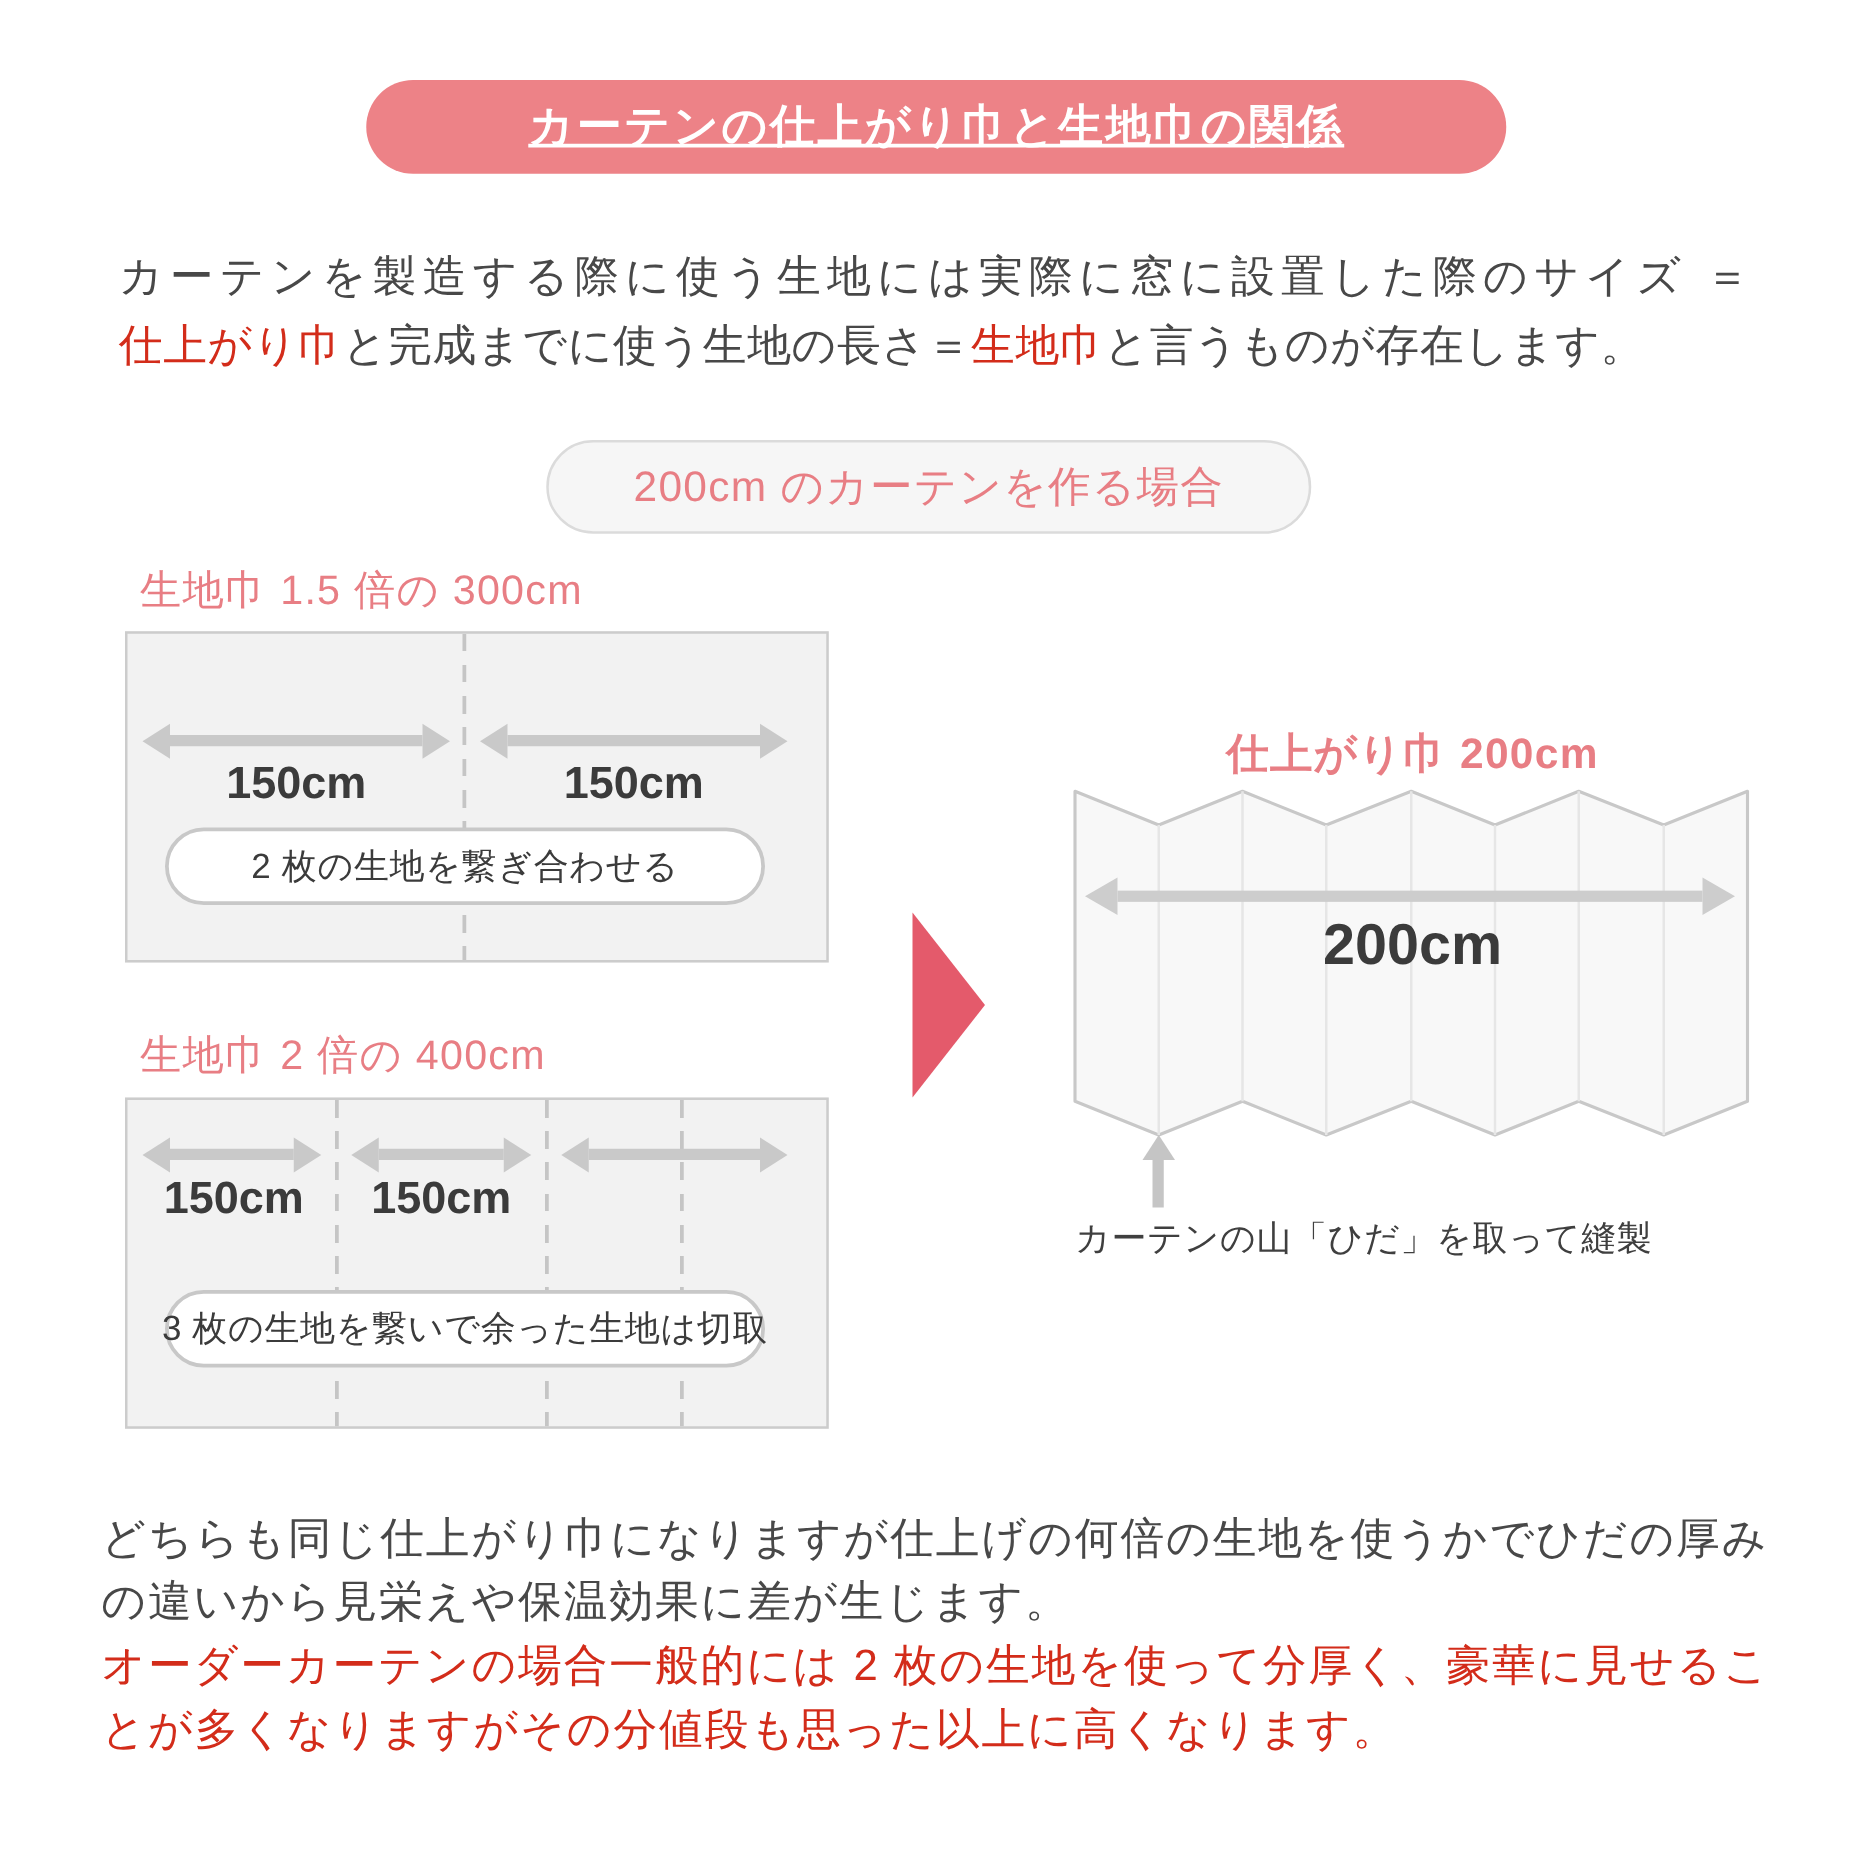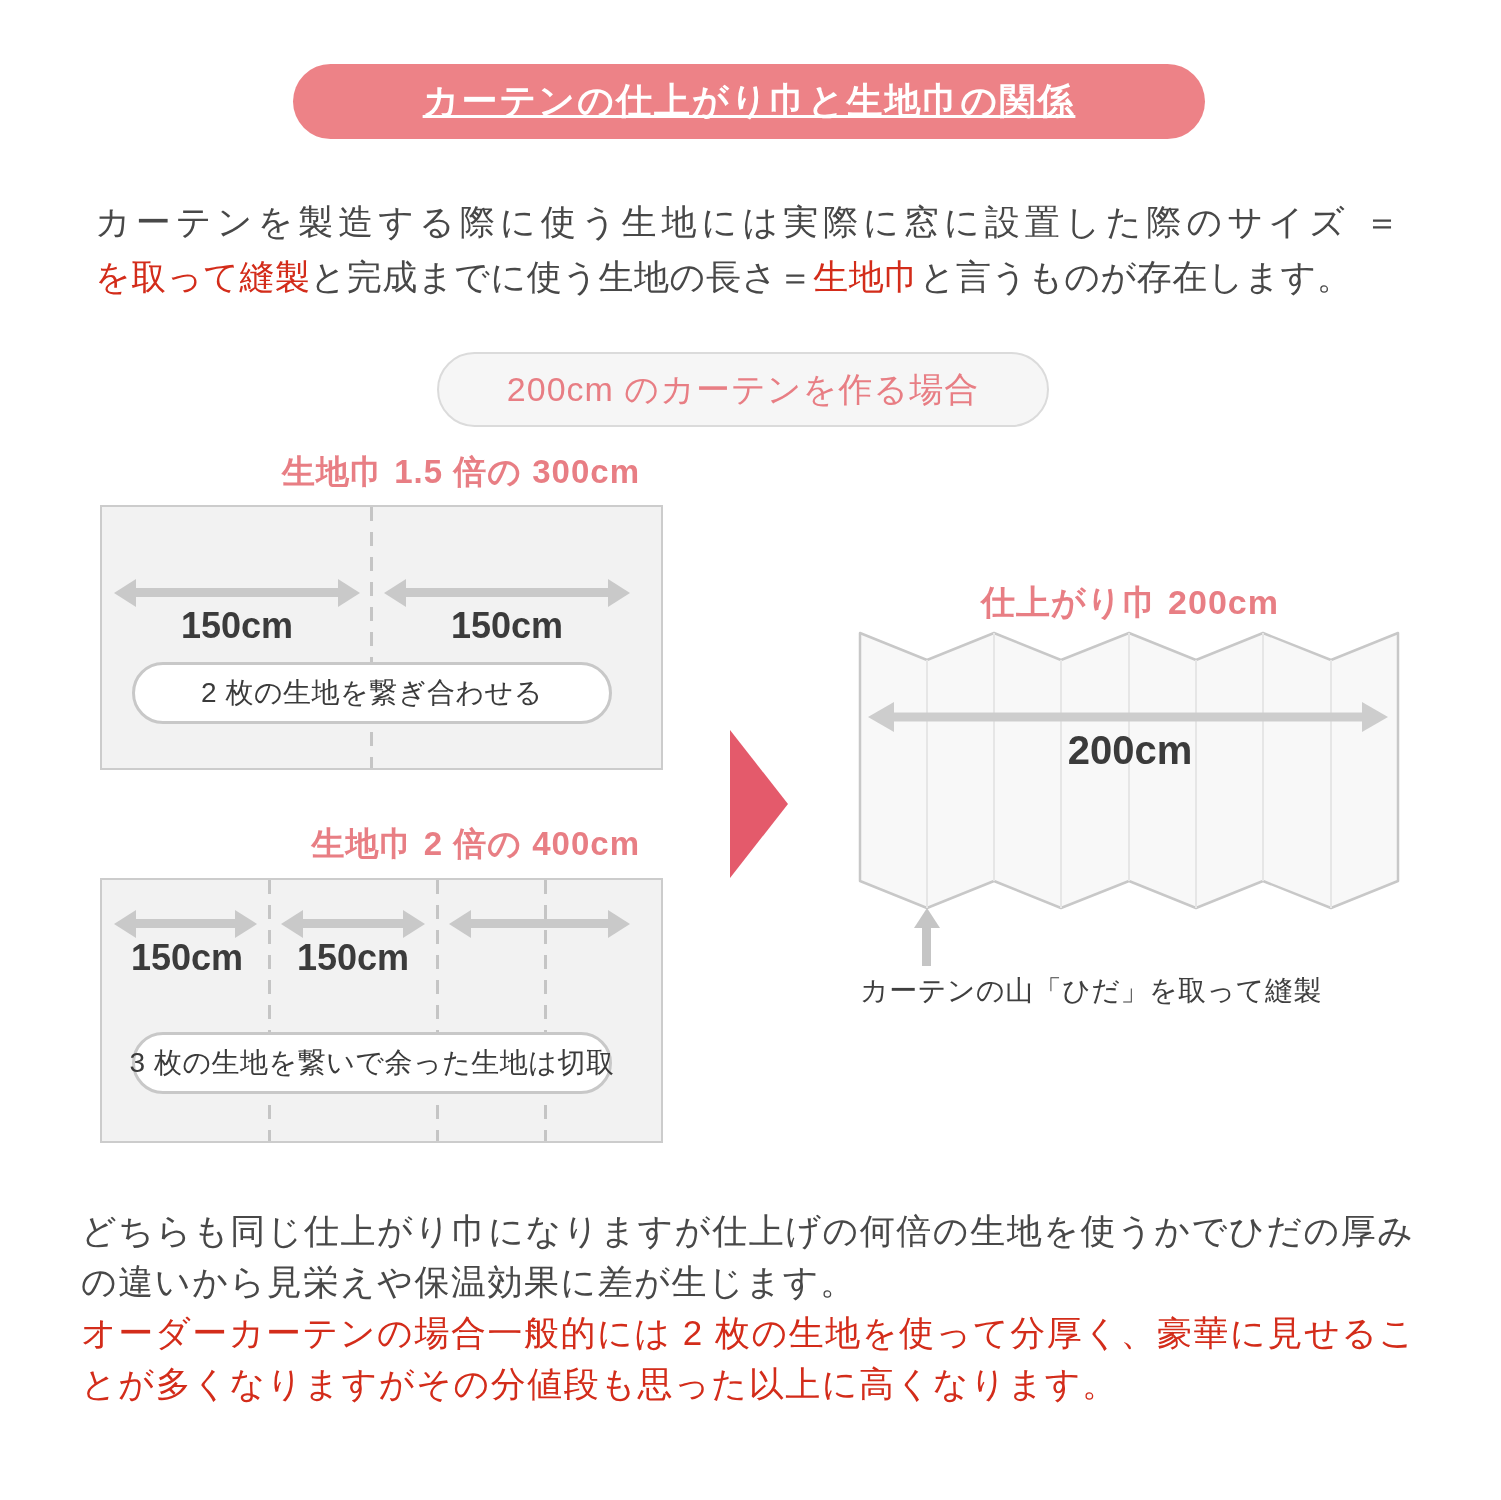--- a/index.html
+++ b/index.html
@@ -31,22 +31,22 @@
   .intro-line2{letter-spacing:0.5px;white-space:nowrap;}
   .red-inline{color:var(--red);}
 
   
   .case-pill{position:absolute;left:437px;top:352px;width:612px;height:75px;background:#f6f6f6;
     border:2px solid #dbdbdb;border-radius:40px;box-sizing:border-box;
     display:flex;align-items:center;justify-content:center;}
   .case-pill span{color:var(--pink-text);font-size:34px;letter-spacing:1px;}
 
   
-  .diagram-title{position:absolute;left:100px;width:540px;text-align:right;
-    color:var(--pink-text);font-size:33px;letter-spacing:1px;white-space:nowrap;font-weight:bold;}
+  .diagram-title{position:absolute;left:112px;width:540px;text-align:left;
+    color:var(--pink-text);font-size:33px;letter-spacing:1px;white-space:nowrap;}
   .dt1{top:450px;}
   .dt2{top:822px;}
 
   
   .fabric-box{position:absolute;left:100px;width:563px;height:265px;background:var(--box-bg);
     border:2px solid var(--box-border);box-sizing:border-box;}
   .box1{top:505px;}
   .box2{top:878px;}
   .dash-v{position:absolute;top:0;bottom:0;width:3px;
     background:repeating-linear-gradient(to bottom,#c5c5c5 0 14px,transparent 14px 25px);}
@@ -71,21 +71,21 @@
   
   .big-triangle{position:absolute;left:730px;top:730px;width:0;height:0;
     border-top:74px solid transparent;border-bottom:74px solid transparent;
     border-left:58px solid var(--triangle);}
 
   
   .result-title{position:absolute;left:860px;width:540px;top:580px;text-align:center;
     color:var(--pink-text);font-size:34px;letter-spacing:1px;white-space:nowrap;font-weight:bold;}
   .curtain-svg{position:absolute;left:850px;top:625px;}
   .result-width-label{position:absolute;left:980px;top:728px;width:300px;text-align:center;
-    font-size:40px;font-weight:bold;color:var(--near-black);}
+    font-size:46px;font-weight:bold;color:var(--near-black);}
 
   .up-arrow-head{position:absolute;left:914px;top:908px;width:0;height:0;
     border-left:13px solid transparent;border-right:13px solid transparent;
     border-bottom:20px solid #c5c5c5;}
   .up-arrow-bar{position:absolute;left:922px;top:927px;width:9px;height:39px;background:#c5c5c5;}
 
   .result-caption{position:absolute;left:860px;top:972px;font-size:28px;color:#3f3f3f;
     letter-spacing:0.5px;white-space:nowrap;}
 
   
@@ -98,21 +98,21 @@
 <body>
 
 <div class="canvas">
 
   <div class="banner">
     <span class="banner-title">カーテンの仕上がり巾と生地巾の関係</span>
   </div>
 
   <div class="intro">
     <div class="intro-line1">カーテンを製造する際に使う生地には実際に窓に設置した際のサイズ ＝</div>
-    <div class="intro-line2"><span class="red-inline">を取って縫製</span><span>と完成までに使う生地の長さ＝</span><span class="red-inline">生地巾</span><span>と言うものが存在します。</span></div>
+    <div class="intro-line2"><span class="red-inline">仕上がり巾</span><span>と完成までに使う生地の長さ＝</span><span class="red-inline">生地巾</span><span>と言うものが存在します。</span></div>
   </div>
 
   <div class="case-pill">
     <span>200cm のカーテンを作る場合</span>
   </div>
 
   <div class="diagram-title dt1">生地巾 1.5 倍の 300cm</div>
   <div class="fabric-box box1">
     <div class="dash-v" style="left:268px;"></div>
     <div class="harrow" style="left:34px;top:81px;width:202px;"></div>

